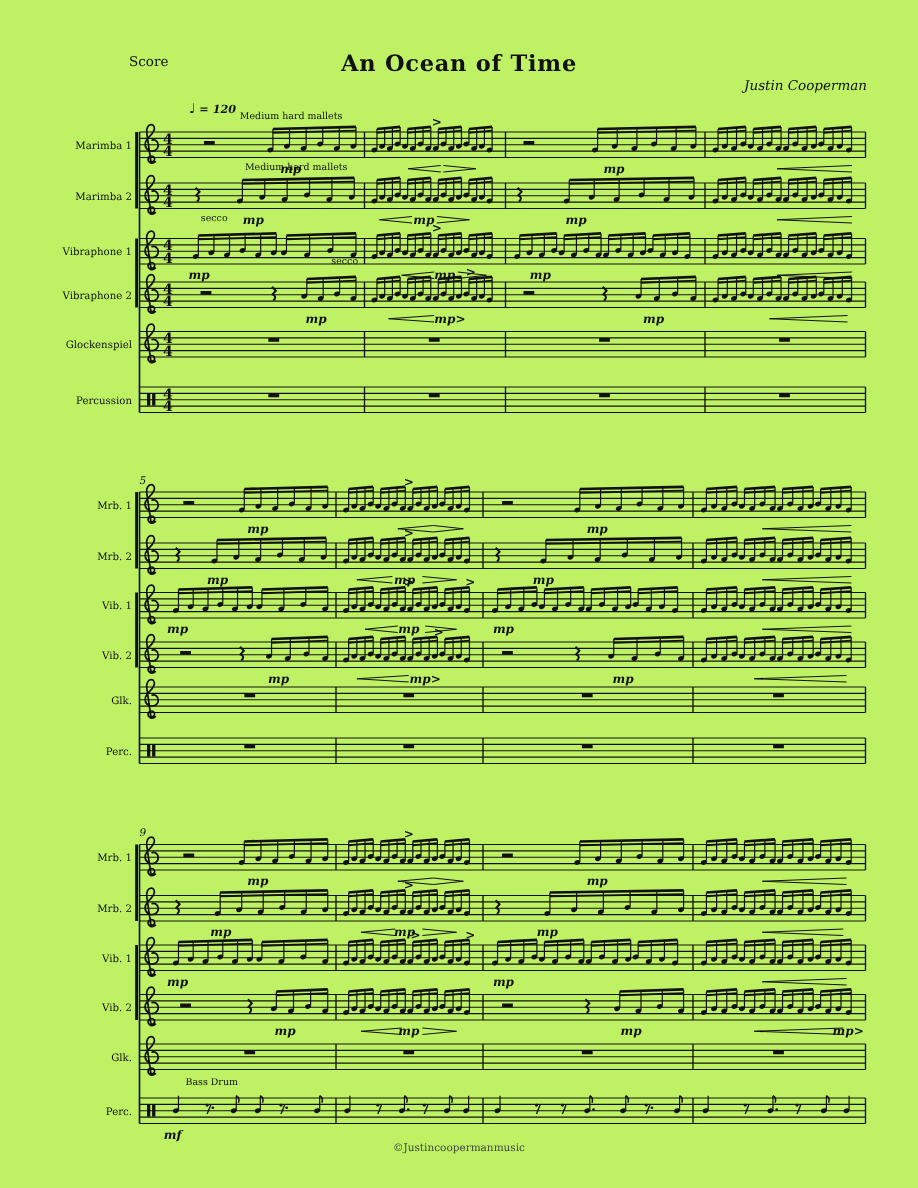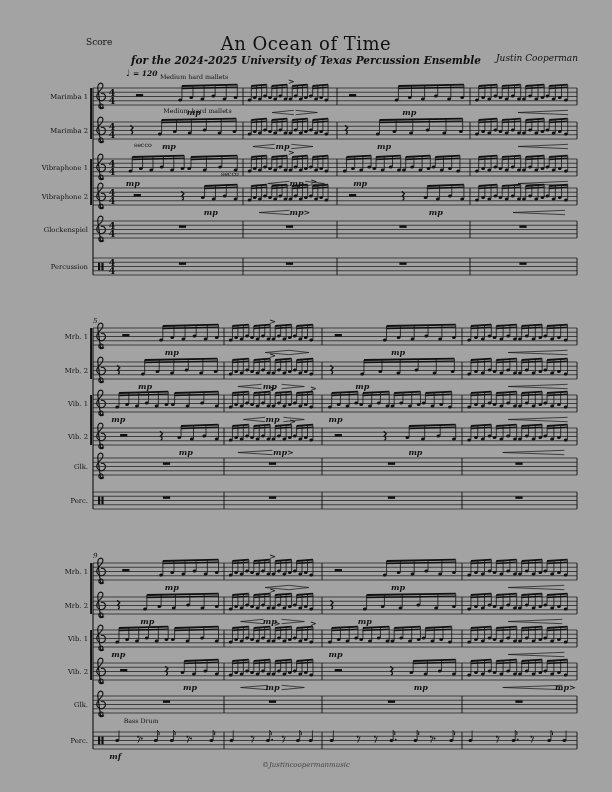--- a/index.html
+++ b/index.html
@@ -1,34 +1,33 @@
 <!DOCTYPE html>
 <html><head>
 <meta charset="utf-8">
 <style>
   html,body{margin:0;padding:0;background:#e8e8e8;}
-  .page{position:relative;width:612px;height:792px;background:#a3a3a3;margin:0 auto;overflow:hidden;
+  .page{position:relative;width:612px;height:792px;background:#bef264;margin:0 auto;overflow:hidden;
         font-family:"DejaVu Serif","Liberation Serif",serif;color:#111;}
   .hdr{position:absolute;white-space:nowrap;}
   .score-label{left:86px;top:37px;font-size:9px;}
-  .title{left:0;right:0;top:33px;text-align:center;font-size:18px;font-weight:normal;letter-spacing:.5px;}
+  .title{left:0;right:0;top:33px;text-align:center;font-size:15px;font-weight:bold;letter-spacing:.5px;}
   .subtitle{left:0;right:0;top:54px;text-align:center;font-size:10.5px;font-weight:bold;font-style:italic;}
   .composer{right:34px;top:53px;font-size:9px;font-style:italic;}
   .tempo{left:126px;top:68px;font-size:7.5px;font-weight:bold;font-style:italic;}
   .tempo .note{font-family:"DejaVu Sans","Liberation Sans",sans-serif;font-size:9px;}
-  .copyright{left:0;right:0;top:761px;text-align:center;font-size:7px;color:#444;font-style:italic;}
+  .copyright{left:0;right:0;top:761px;text-align:center;font-size:7px;color:#444;}
   #score-svg{position:absolute;left:0;top:0;}
 </style>
 </head>
 <body>
 
 <div class="page">
   <div class="hdr score-label">Score</div>
   <div class="hdr title">An Ocean of Time</div>
-  <div class="hdr subtitle">for the 2024-2025 University of Texas Percussion Ensemble</div>
   <div class="hdr composer">Justin Cooperman</div>
   <div class="hdr tempo"><span class="note">♩</span> <span>= 120</span></div>
   <svg id="score-svg" width="612" height="792">
       <g>
         <line x1="93" y1="88" x2="93" y2="275" stroke="#111" stroke-width="1.1"></line>
         <rect x="90.1" y="88" width="1.9" height="51" fill="#111"></rect>
         <rect x="90.1" y="159" width="1.9" height="46" fill="#111"></rect>
         <g>
           <line x1="93" y1="88" x2="577" y2="88" stroke="#111" stroke-width="0.7"></line>
           <line x1="93" y1="92.25" x2="577" y2="92.25" stroke="#111" stroke-width="0.7"></line>

